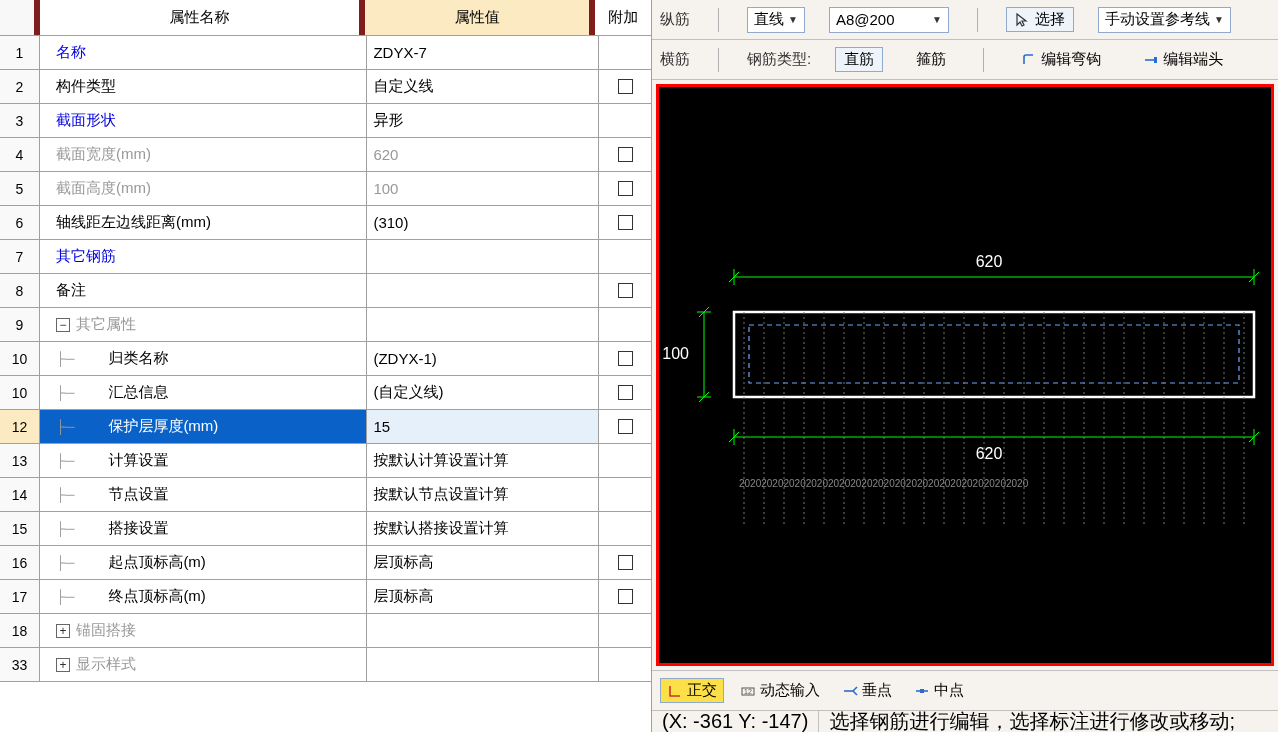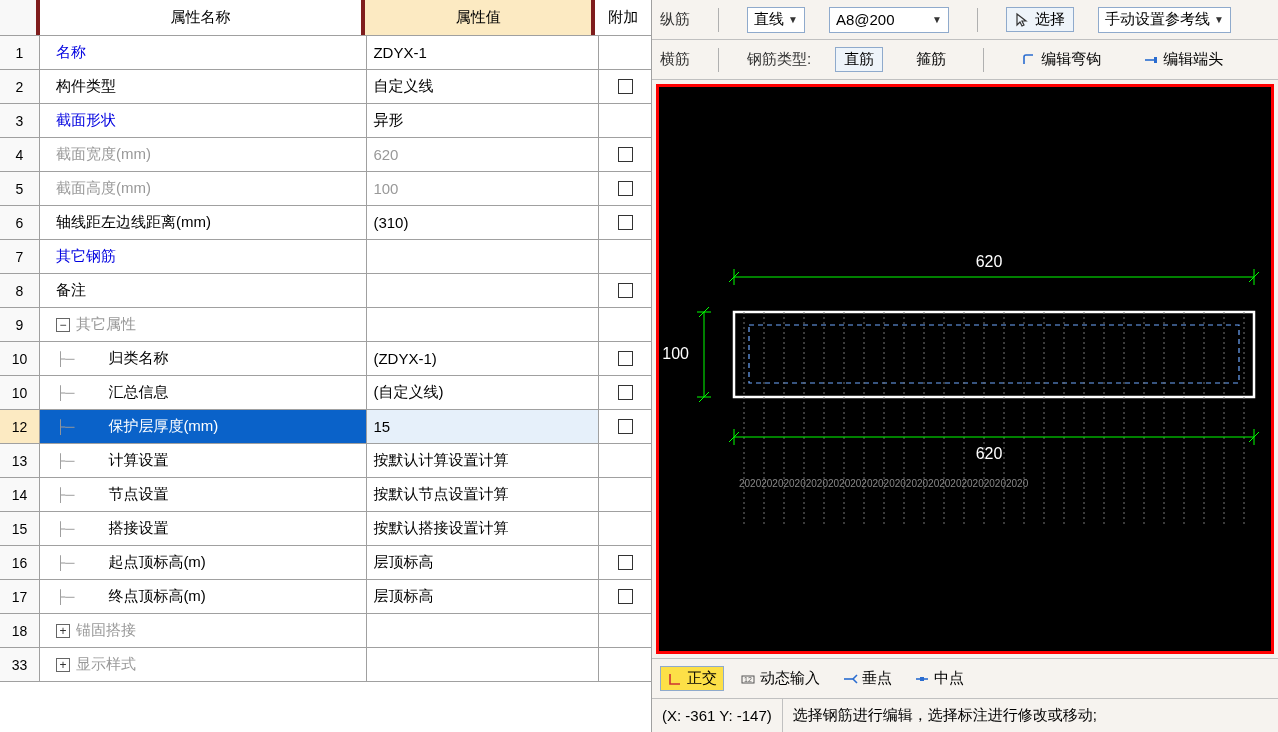--- a/index.html
+++ b/index.html
@@ -22,21 +22,21 @@
 }
 .table-header {
   display: flex;
   height: 36px;
   border-bottom: 1px solid #a0a0a0;
 }
 .th {
   display: flex;
   align-items: center;
   justify-content: center;
-  border-right: 4px solid #7f1d1d;
+  border-right: 6px solid #7f1d1d;
   font-size: 15px;
   background: #fff;
 }
 .th-num { width: 40px; background:#f8f8f8; }
 .th-name { width: 328px; }
 .th-val { width: 232px; background: #fceac2; }
 .th-ext { width: 56px; border-right: none; }
 
 .table-body { flex: 1; overflow: hidden; }
 .row {
@@ -129,24 +129,24 @@
   height: 40px;
   display:flex; align-items:center;
   padding:0 8px; gap:10px;
   border-top:1px solid #c0c0c0;
   font-size:15px;
 }
 .bt-btn { display:flex; align-items:center; gap:4px; padding:2px 6px;}
 .bt-btn.active { border:1px solid #8faacc; background:#fde047;}
 
 .status-bar {
-  height: 34px;
+  height: 22px;
   display:flex; align-items:center;
   border-top:1px solid #c0c0c0;
-  font-size:15px;
+  font-size:20px;
 }
 .status-cell { padding:0 10px; border-right:1px solid #c0c0c0; height:100%; display:flex; align-items:center;}
 
 .icon-sm { width:16px; height:16px; display:inline-block; }
 </style>
 </head>
 <body>
 
 <div class="left-panel">
   <div class="table-header">
@@ -155,21 +155,21 @@
     <div class="th th-val">属性值</div>
     <div class="th th-ext">附加</div>
   </div>
   <div class="table-body" id="tbody">
       <div class="row">
         <div class="cell num">1</div>
         <div class="cell name">
           <span class="blue">名称</span>
         </div>
         <div class="cell val">
-          <span>ZDYX-1</span>
+          <span>ZDYX-7</span>
         </div>
         <div class="cell ext"></div>
       </div>
       <div class="row">
         <div class="cell num">2</div>
         <div class="cell name">
           <span>构件类型</span>
         </div>
         <div class="cell val">
           <span>自定义线</span>

